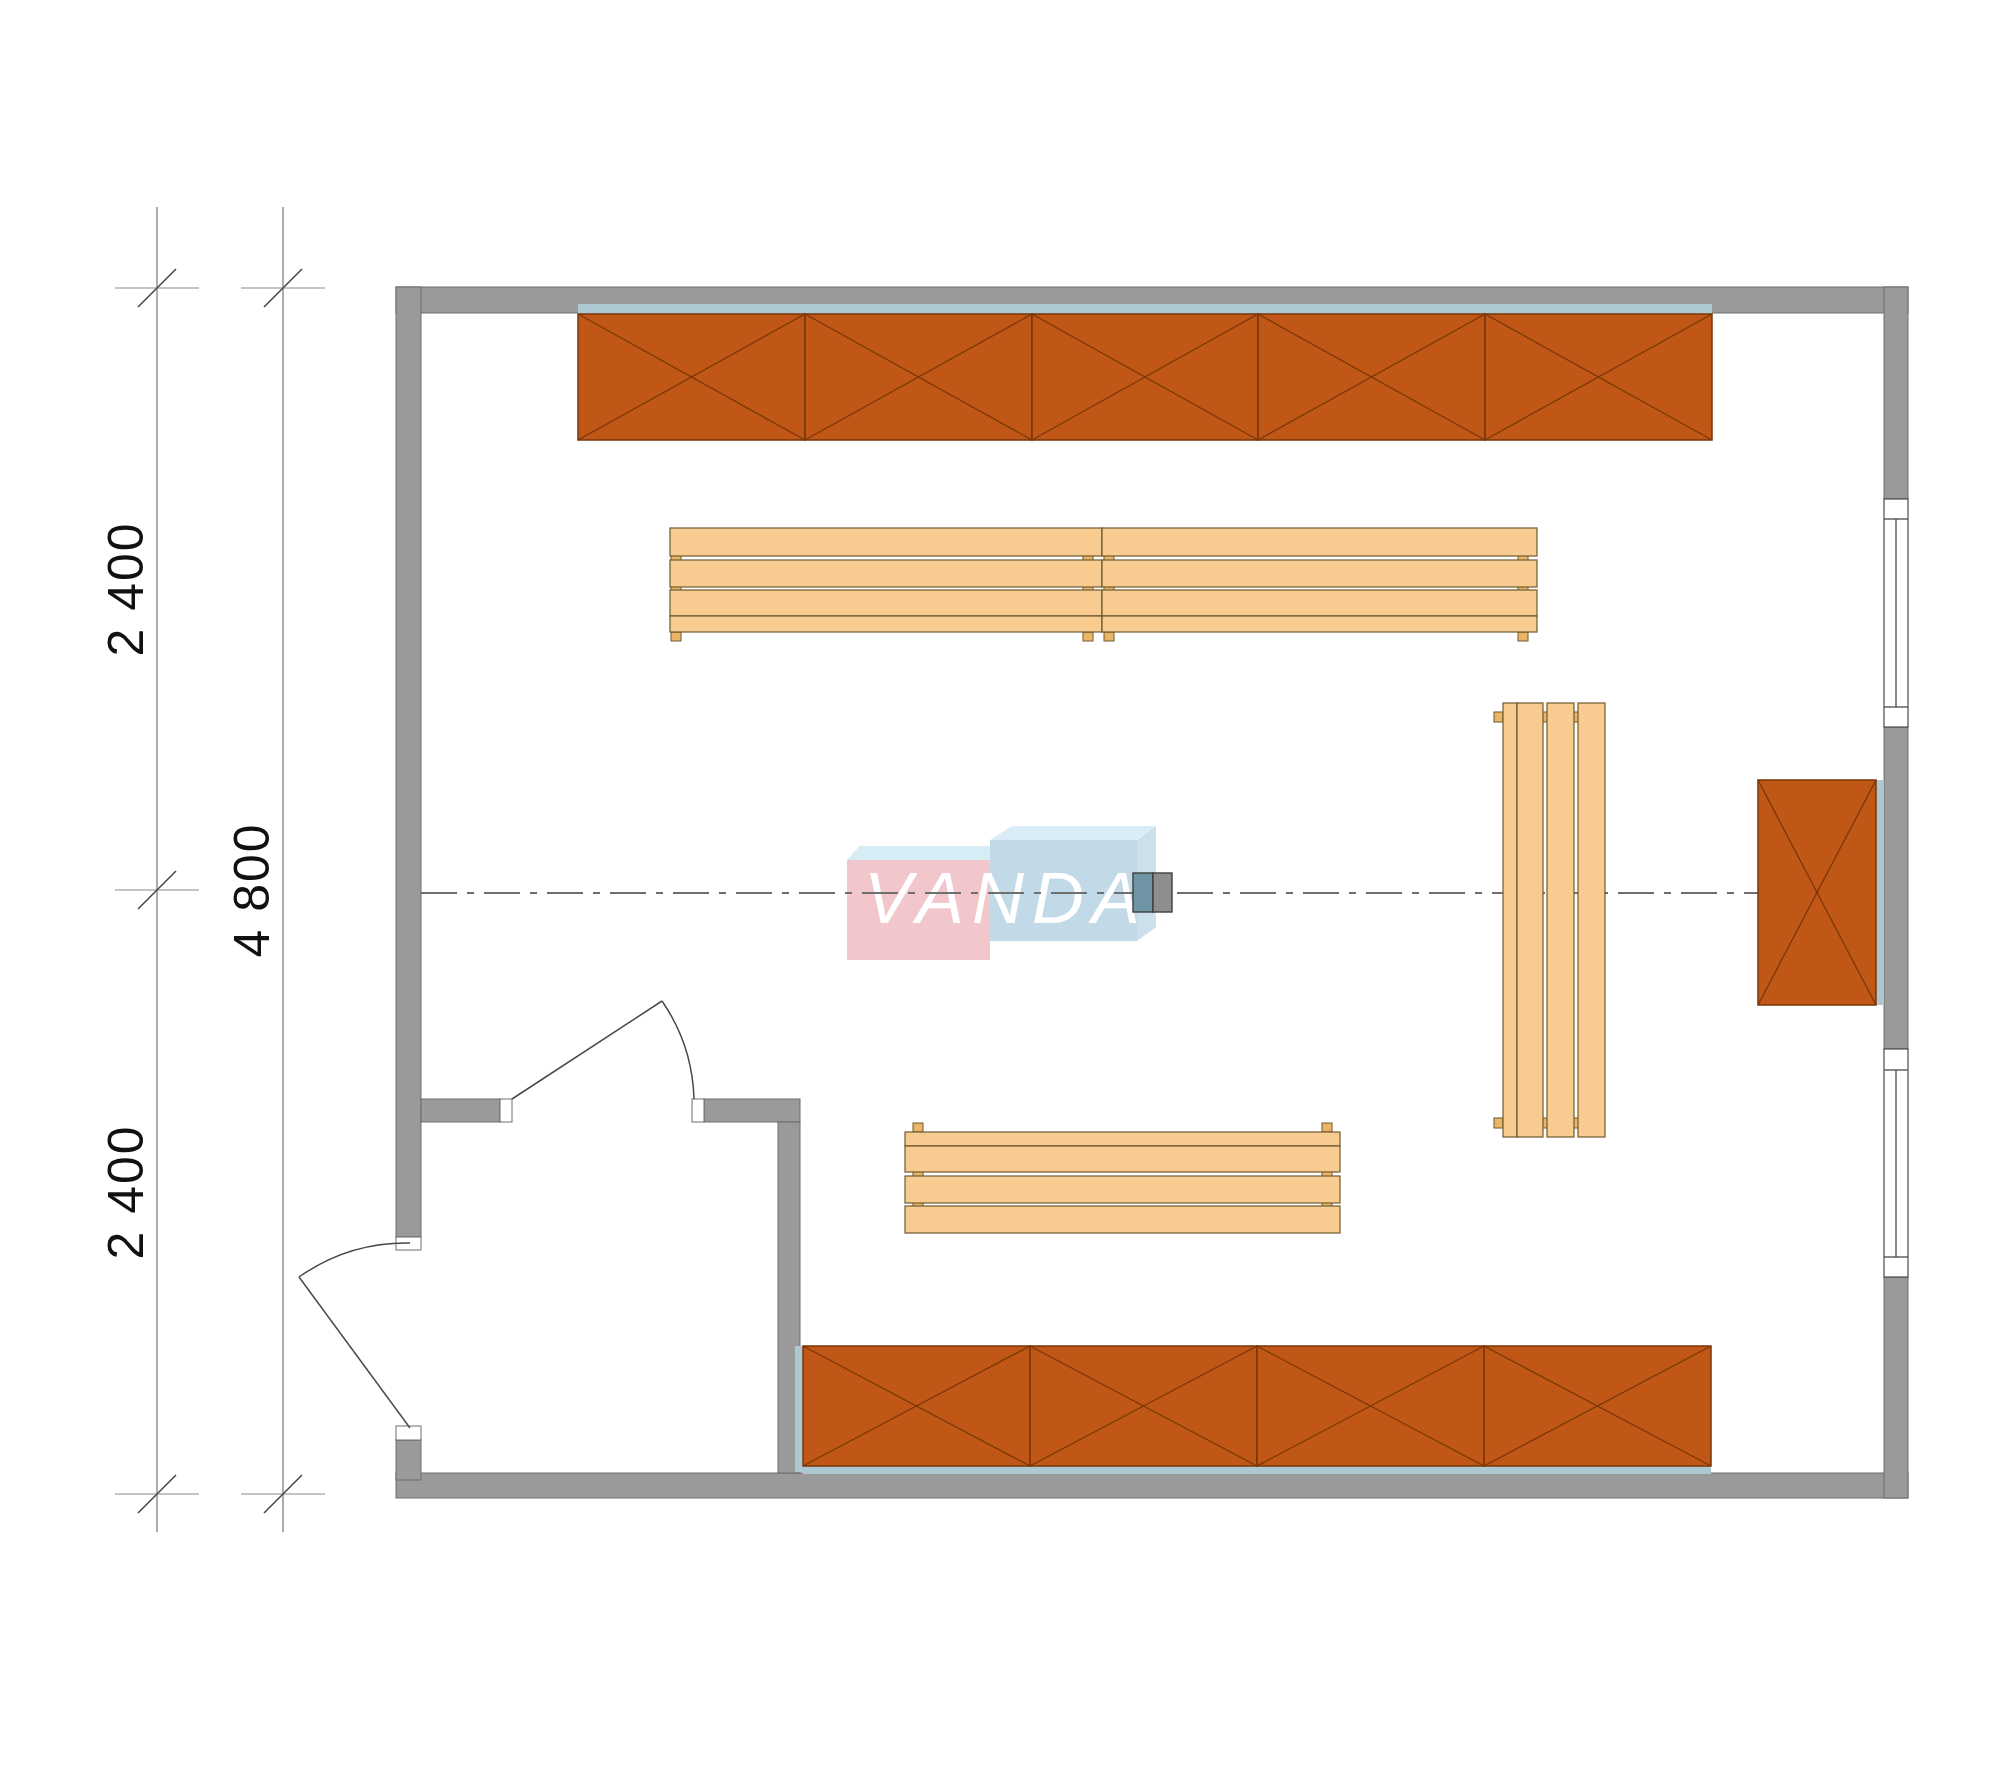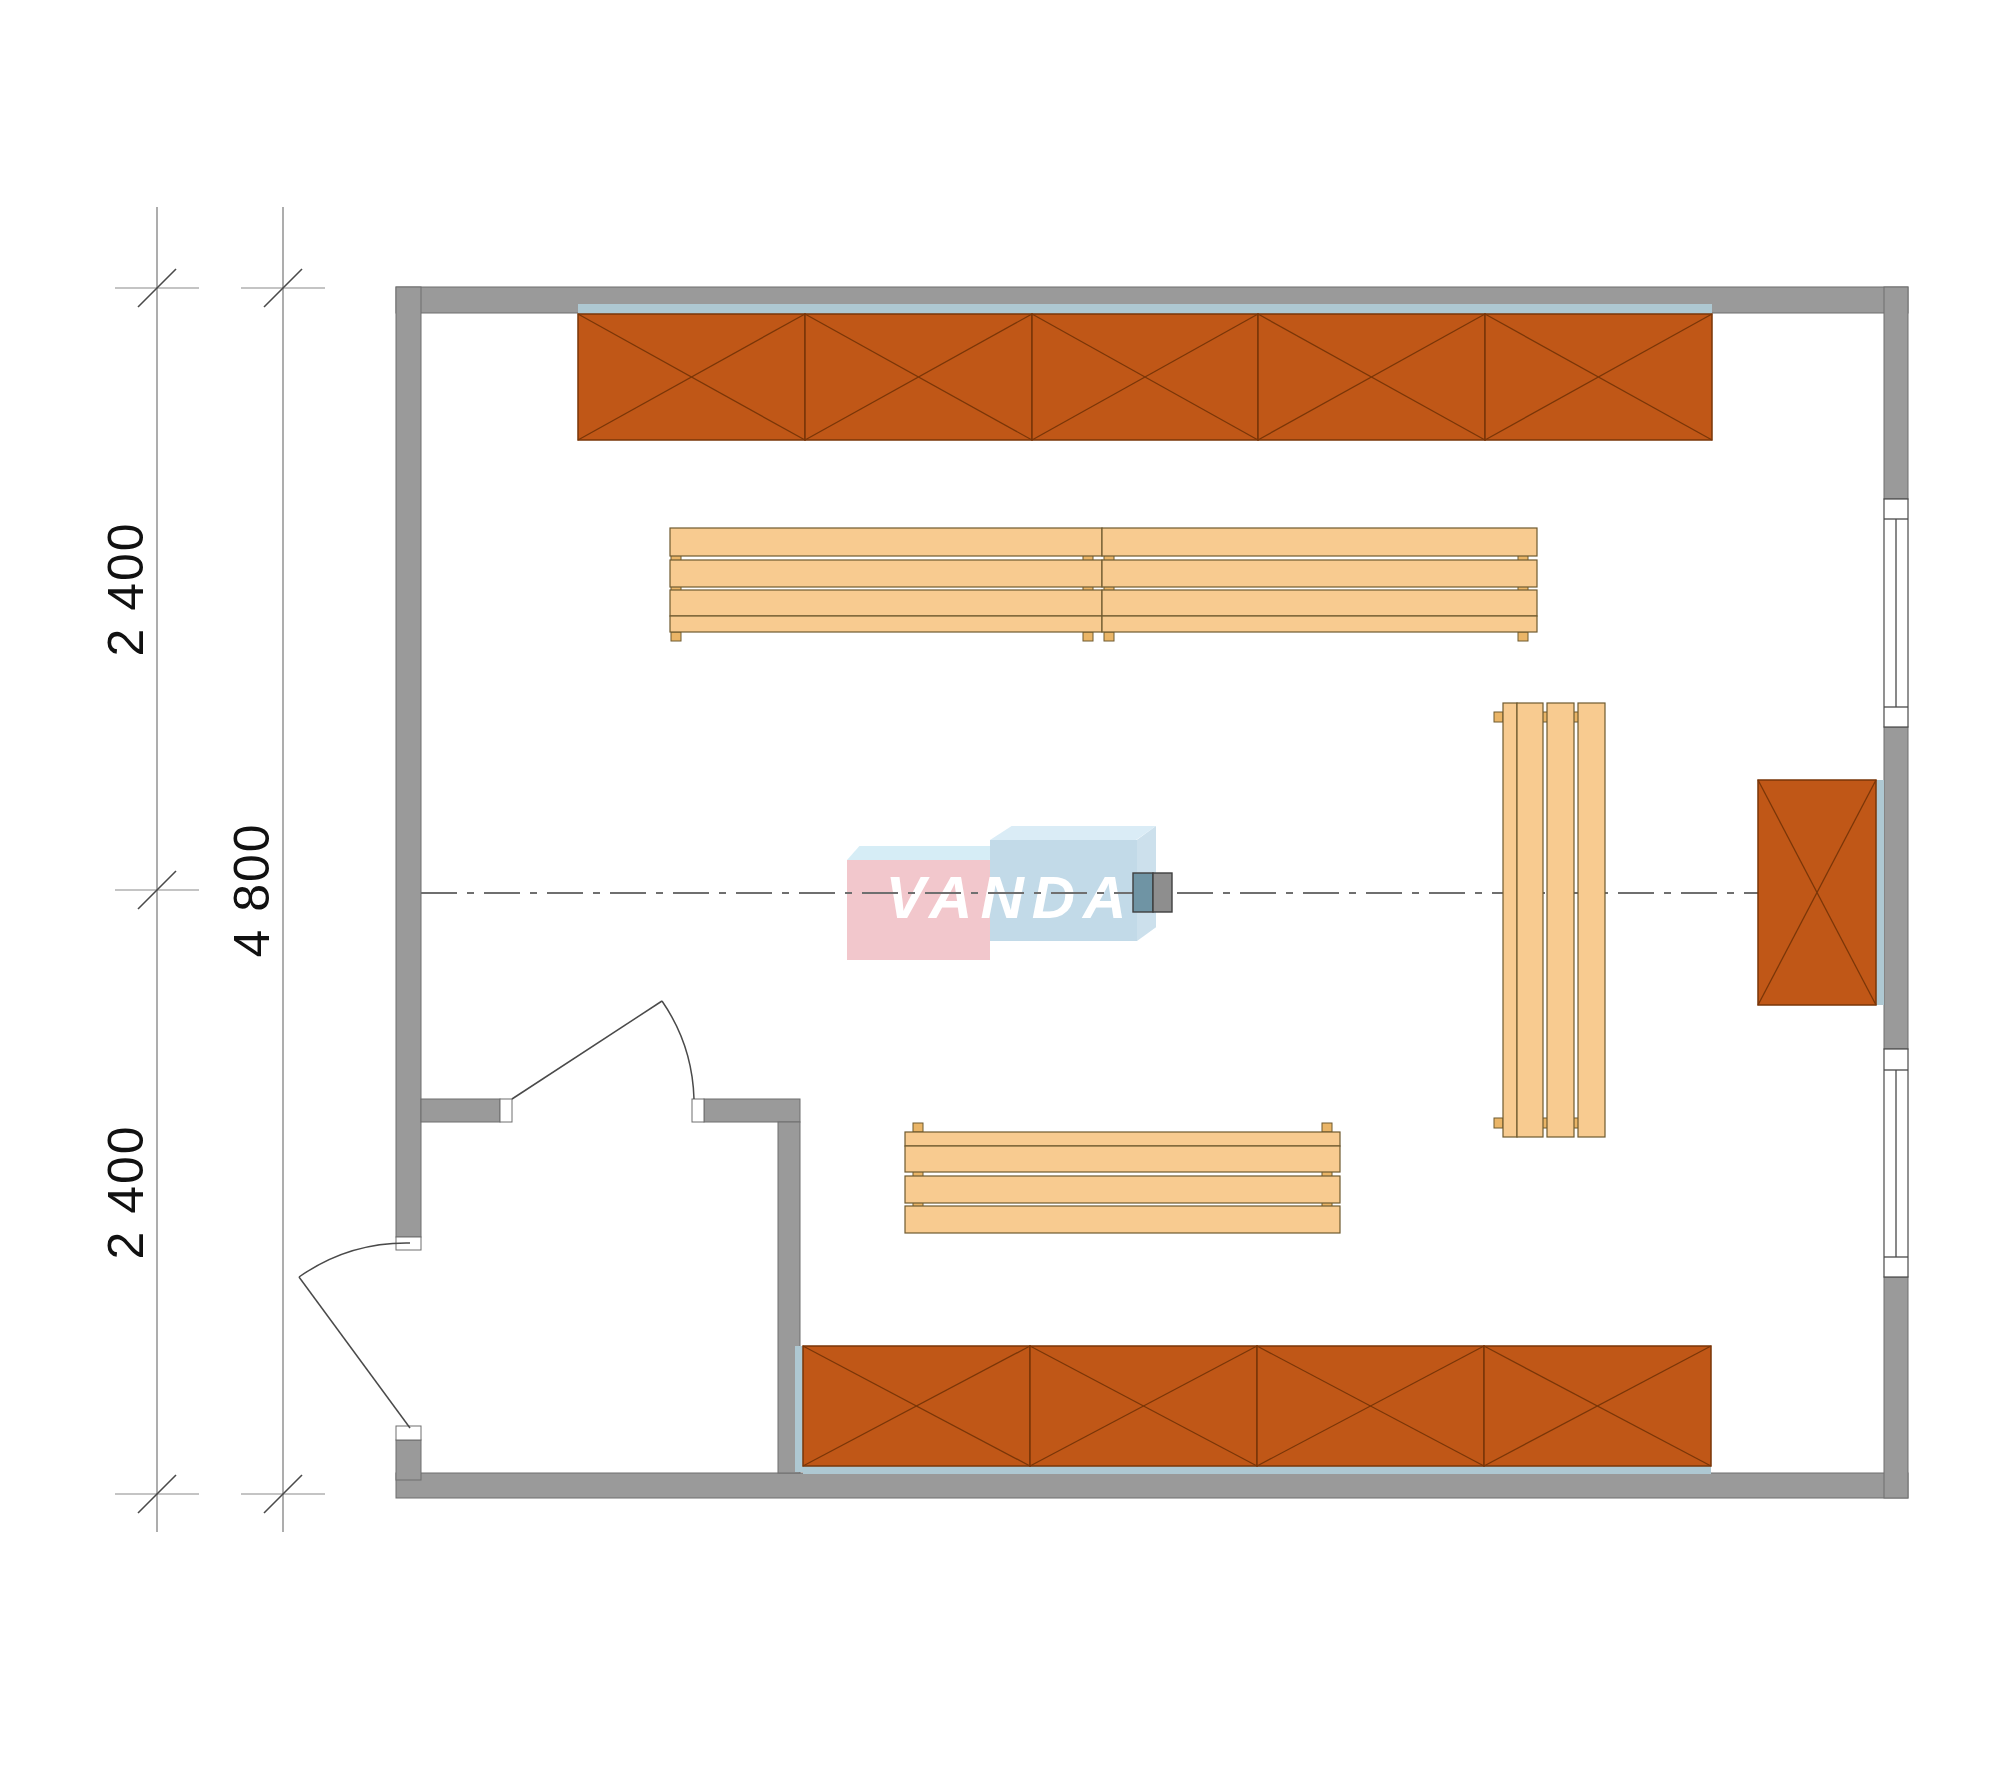--- a/index.html
+++ b/index.html
@@ -24,21 +24,21 @@
   .centerline{stroke:var(--c-center);stroke-width:1.8;stroke-dasharray:36 10 7 10;}
   .col-l     {fill:var(--c-col-left);stroke:#3f3f3f;stroke-width:1.4;}
   .col-r     {fill:var(--c-col-right);stroke:#3f3f3f;stroke-width:1.4;}
   
   .dim-label{position:absolute;transform:translate(-50%,-50%) rotate(-90deg);
              font-size:50px;color:var(--c-text);letter-spacing:2px;white-space:nowrap;}
   
   .logo{position:absolute;left:840px;top:818px;width:340px;height:160px;opacity:.96;}
   .logo .face{position:absolute;}
   .logo-text{position:absolute;left:24px;top:40px;width:292px;height:80px;line-height:80px;
-             text-align:center;font-style:italic;font-weight:700;font-size:60px;
+             font-style:italic;font-weight:400;font-size:72px;
              letter-spacing:8px;color:var(--c-logo-text);
              font-family:"Liberation Sans", sans-serif;}
 </style>
 </head>
 <body>
 
 <div class="canvas">
 
   <div class="logo">
     <div class="face" style="left:7px;top:28px;width:155px;height:14px;background:var(--c-logo-pink-top);

